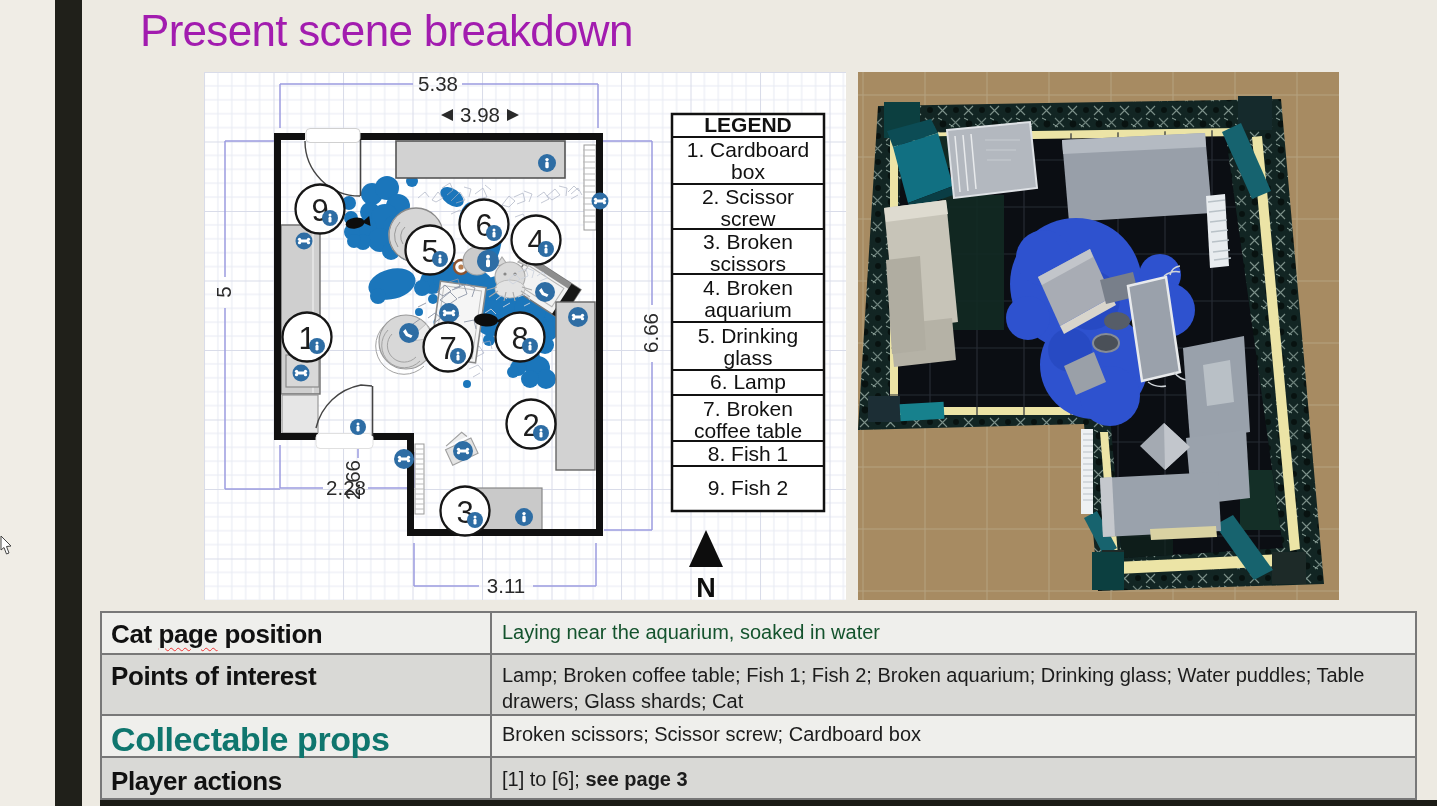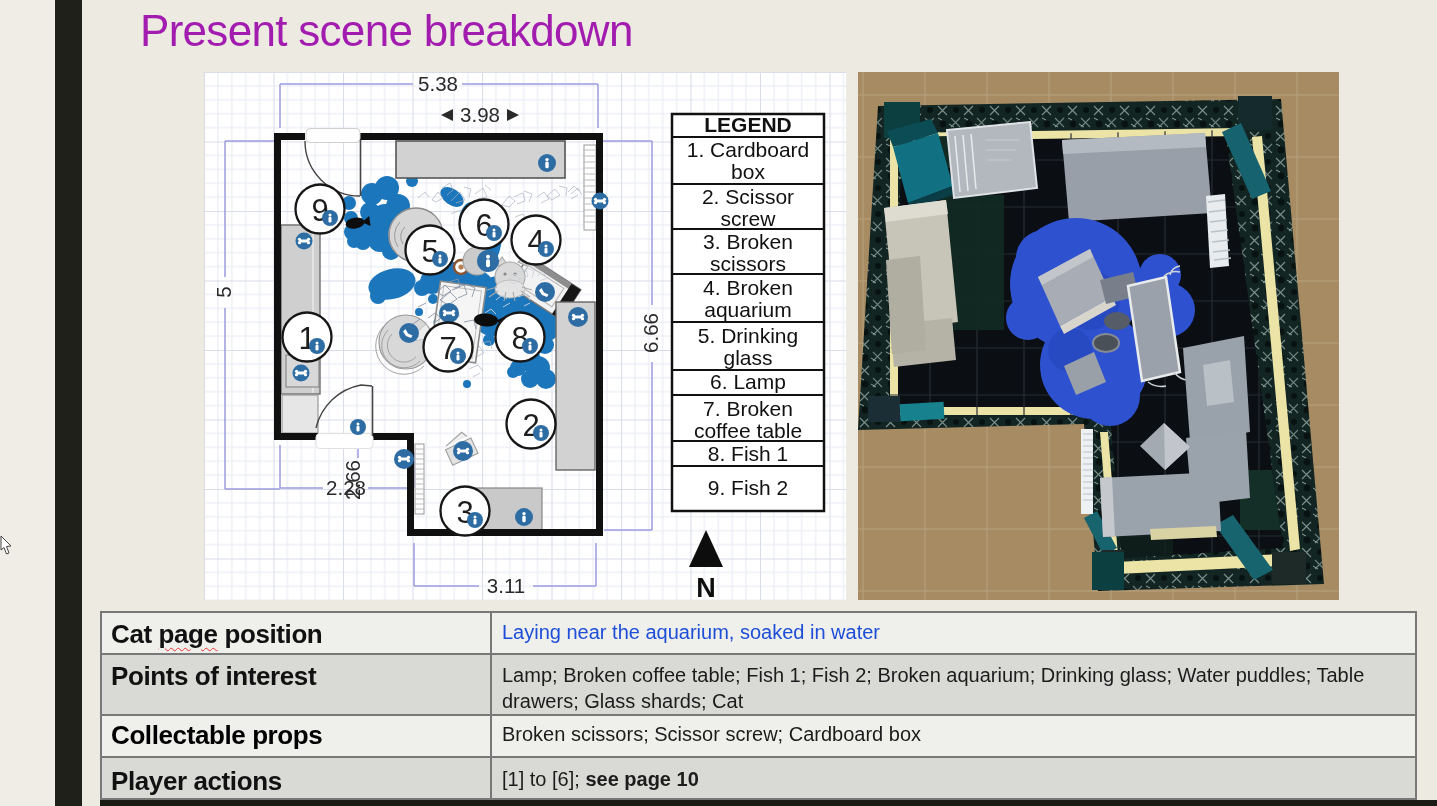--- a/index.html
+++ b/index.html
@@ -623,28 +623,28 @@
   <div class="abs" style="left:0;top:42px;width:1317px;height:2px;background:#787878;"></div>
 
   <div class="abs" style="left:0;top:103px;width:1317px;height:2px;background:#787878;"></div>
 
   <div class="abs" style="left:0;top:145px;width:1317px;height:2px;background:#787878;"></div>
 
   <div class="abs" style="left:390px;top:0;width:2px;height:189px;background:#787878;"></div>
 
   <div class="abs" style="left:11px;top:8px;font-size:26px;font-weight:bold;letter-spacing:-0.4px;color:#111;">Cat <span style="text-decoration:underline;text-decoration-style:wavy;text-decoration-color:#e33;text-decoration-thickness:1px;text-underline-offset:4px;">page</span> position</div>
 
-  <div class="abs" style="left:402px;top:10px;font-size:20px;color:#1d4ed8;">Laying near the aquarium, soaked in water</div>
+  <div class="abs" style="left:402px;top:10px;font-size:20px;color:#14532d;">Laying near the aquarium, soaked in water</div>
 
   <div class="abs" style="left:11px;top:50px;font-size:26px;font-weight:bold;letter-spacing:-0.4px;color:#111;text-align:right;">Points of interest</div>
 
   <div class="abs" style="left:402px;top:52px;font-size:20px;color:#1c1c1c;line-height:25.5px;">Lamp; Broken coffee table; Fish 1; Fish 2; Broken aquarium; Drinking glass; Water puddles; Table<br>drawers; Glass shards; Cat</div>
 
-  <div class="abs" style="left:11px;top:109px;font-size:26px;font-weight:bold;letter-spacing:-0.4px;color:#000000;">Collectable props</div>
+  <div class="abs" style="left:11px;top:109px;font-size:34px;font-weight:bold;letter-spacing:-0.4px;color:#0f766e;">Collectable props</div>
 
   <div class="abs" style="left:11px;top:155px;font-size:26px;font-weight:bold;letter-spacing:-0.4px;color:#111;">Player actions</div>
 
   <div class="abs" style="left:402px;top:112px;font-size:20px;color:#1c1c1c;">Broken scissors; Scissor screw; Cardboard box</div>
 
-  <div class="abs" style="left:402px;top:157px;font-size:20px;color:#1c1c1c;">[1] to [6]; <b>see page 10</b></div>
+  <div class="abs" style="left:402px;top:157px;font-size:20px;color:#1c1c1c;">[1] to [6]; <b>see page 3</b></div>
 </div>
 
 <div class="abs" style="left:100px;top:800px;width:1337px;height:6px;background:#1b1b15;"></div>
 
 </body></html>

